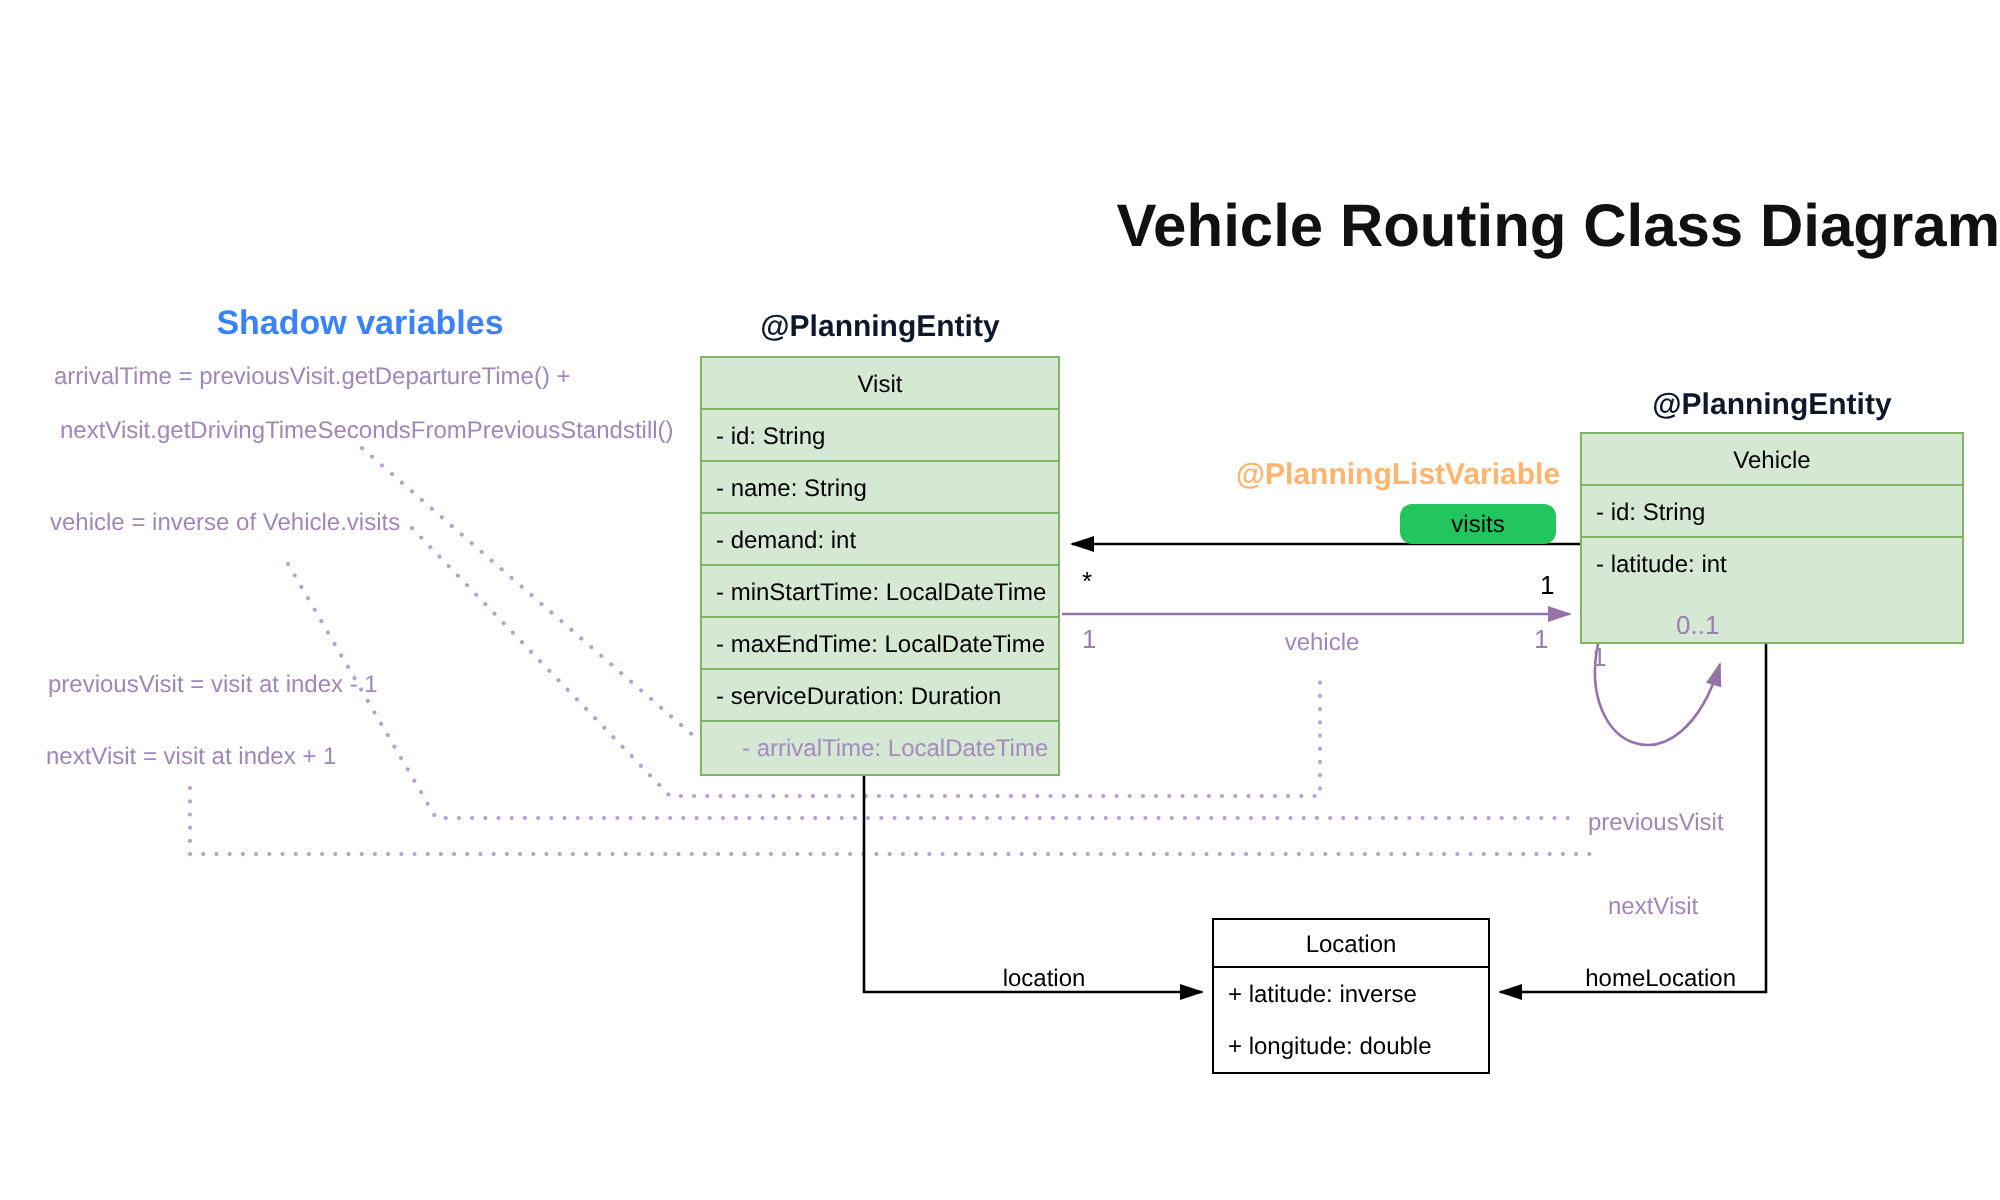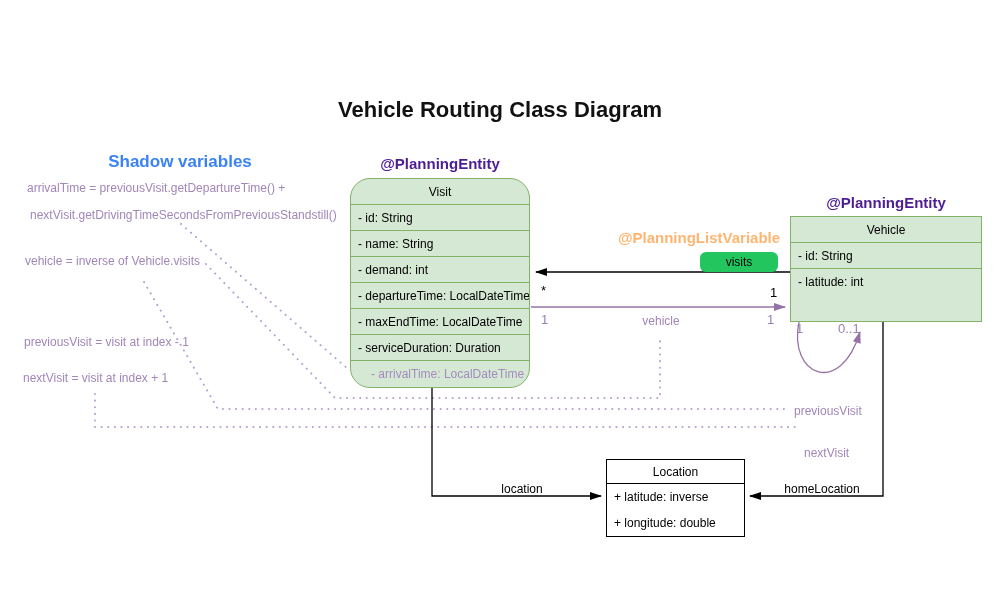--- a/index.html
+++ b/index.html
@@ -1,22 +1,22 @@
 <!DOCTYPE html>
 <html><head>
 <meta charset="utf-8">
 <style>
   html,body{margin:0;padding:0;}
   body{font-family:"Liberation Sans", sans-serif; background:#ffffff;}
   .canvas{position:relative;width:1000px;height:600px;background:#ffffff;overflow:hidden;}
   .abs{position:absolute;}
-  .title{top:97px;left:0;width:1000px;text-align:center;font-size:22px;font-weight:bold;color:#111;}
+  .title{top:97px;left:0;width:1000px;text-align:right;font-size:30px;font-weight:bold;color:#111;}
   .shadow-heading{top:152px;left:60px;width:240px;text-align:center;font-size:17px;font-weight:bold;color:#3b82f6;}
   .shadow-line{font-size:12px;color:#a186b8;white-space:nowrap;}
-  .annot-green{font-size:15px;font-weight:bold;color:#4c1d95;text-align:center;}
+  .annot-green{font-size:15px;font-weight:bold;color:#0f172a;text-align:center;}
   .annot-orange{font-size:15px;font-weight:bold;color:#ffb570;text-align:center;}
   .uml-box{background:#d5e8d4;border:1px solid #82b366;font-size:12px;color:#000;box-sizing:border-box;}
   .uml-header{height:26px;line-height:26px;text-align:center;border-bottom:1px solid #82b366;box-sizing:border-box;}
   .uml-row{height:26px;line-height:26px;padding-left:7px;border-bottom:1px solid #82b366;box-sizing:border-box;white-space:nowrap;overflow:hidden;}
   .uml-box .uml-row:last-child{border-bottom:none;}
   .shadow-attr{color:#a48bc0;padding-left:20px;}
   .plain-box{background:#ffffff;border:1px solid #000;font-size:12px;color:#000;box-sizing:border-box;}
   .plain-header{height:24px;line-height:24px;text-align:center;border-bottom:1px solid #000;box-sizing:border-box;}
   .plain-row{height:26px;line-height:26px;padding-left:7px;white-space:nowrap;}
   .badge{background:#22c55e;border-radius:6px;text-align:center;font-size:12px;color:#000;line-height:20px;}
@@ -59,26 +59,26 @@
   <div class="abs title">Vehicle Routing Class Diagram</div>
 
   <div class="abs shadow-heading">Shadow variables</div>
   <div class="abs shadow-line" style="top:181px;left:27px;">arrivalTime = previousVisit.getDepartureTime() +</div>
   <div class="abs shadow-line" style="top:208px;left:30px;">nextVisit.getDrivingTimeSecondsFromPreviousStandstill()</div>
   <div class="abs shadow-line" style="top:254px;left:25px;">vehicle = inverse of Vehicle.visits</div>
   <div class="abs shadow-line" style="top:335px;left:24px;">previousVisit = visit at index - 1</div>
   <div class="abs shadow-line" style="top:371px;left:23px;">nextVisit = visit at index + 1</div>
 
   <div class="abs annot-green" style="top:155px;left:350px;width:180px;">@PlanningEntity</div>
-  <div class="abs uml-box" style="top:178px;left:350px;width:180px;height:210px;border-radius:20px;">
+  <div class="abs uml-box" style="top:178px;left:350px;width:180px;height:210px;">
     <div class="uml-header">Visit</div>
     <div class="uml-row">- id: String</div>
     <div class="uml-row">- name: String</div>
     <div class="uml-row">- demand: int</div>
-    <div class="uml-row">- departureTime: LocalDateTime</div>
+    <div class="uml-row">- minStartTime: LocalDateTime</div>
     <div class="uml-row">- maxEndTime: LocalDateTime</div>
     <div class="uml-row">- serviceDuration: Duration</div>
     <div class="uml-row shadow-attr">- arrivalTime: LocalDateTime</div>
   </div>
 
   <div class="abs annot-green" style="top:194px;left:790px;width:192px;">@PlanningEntity</div>
   <div class="abs uml-box" style="top:216px;left:790px;width:192px;height:106px;">
     <div class="uml-header">Vehicle</div>
     <div class="uml-row">- id: String</div>
     <div class="uml-row">- latitude: int</div>
@@ -94,21 +94,21 @@
   <div class="abs badge" style="top:252px;left:700px;width:78px;height:20px;">visits</div>
 
   <div class="abs mult-b" style="top:283px;left:541px;">*</div>
   <div class="abs mult-b" style="top:285px;left:770px;">1</div>
 
   <div class="abs mult-p" style="top:312px;left:541px;">1</div>
   <div class="abs rel-label-p" style="top:314px;left:631px;width:60px;text-align:center;">vehicle</div>
   <div class="abs mult-p" style="top:312px;left:767px;">1</div>
 
   <div class="abs mult-p" style="top:321px;left:796px;">1</div>
-  <div class="abs mult-p" style="top:321px;left:838px;">0..1</div>
+  <div class="abs mult-p" style="top:305px;left:838px;">0..1</div>
 
   <div class="abs rel-label-b" style="top:482px;left:482px;width:80px;">location</div>
-  <div class="abs rel-label-b" style="top:482px;left:776px;width:92px;">homeLocation</div>
+  <div class="abs rel-label-b" style="top:482px;left:776px;width:92px;text-align:right;">homeLocation</div>
 
   <div class="abs rel-label-p" style="top:404px;left:794px;">previousVisit</div>
   <div class="abs rel-label-p" style="top:419px;left:804px;margin-top:27px;">nextVisit</div>
 
 </div>
 
 </body></html>

